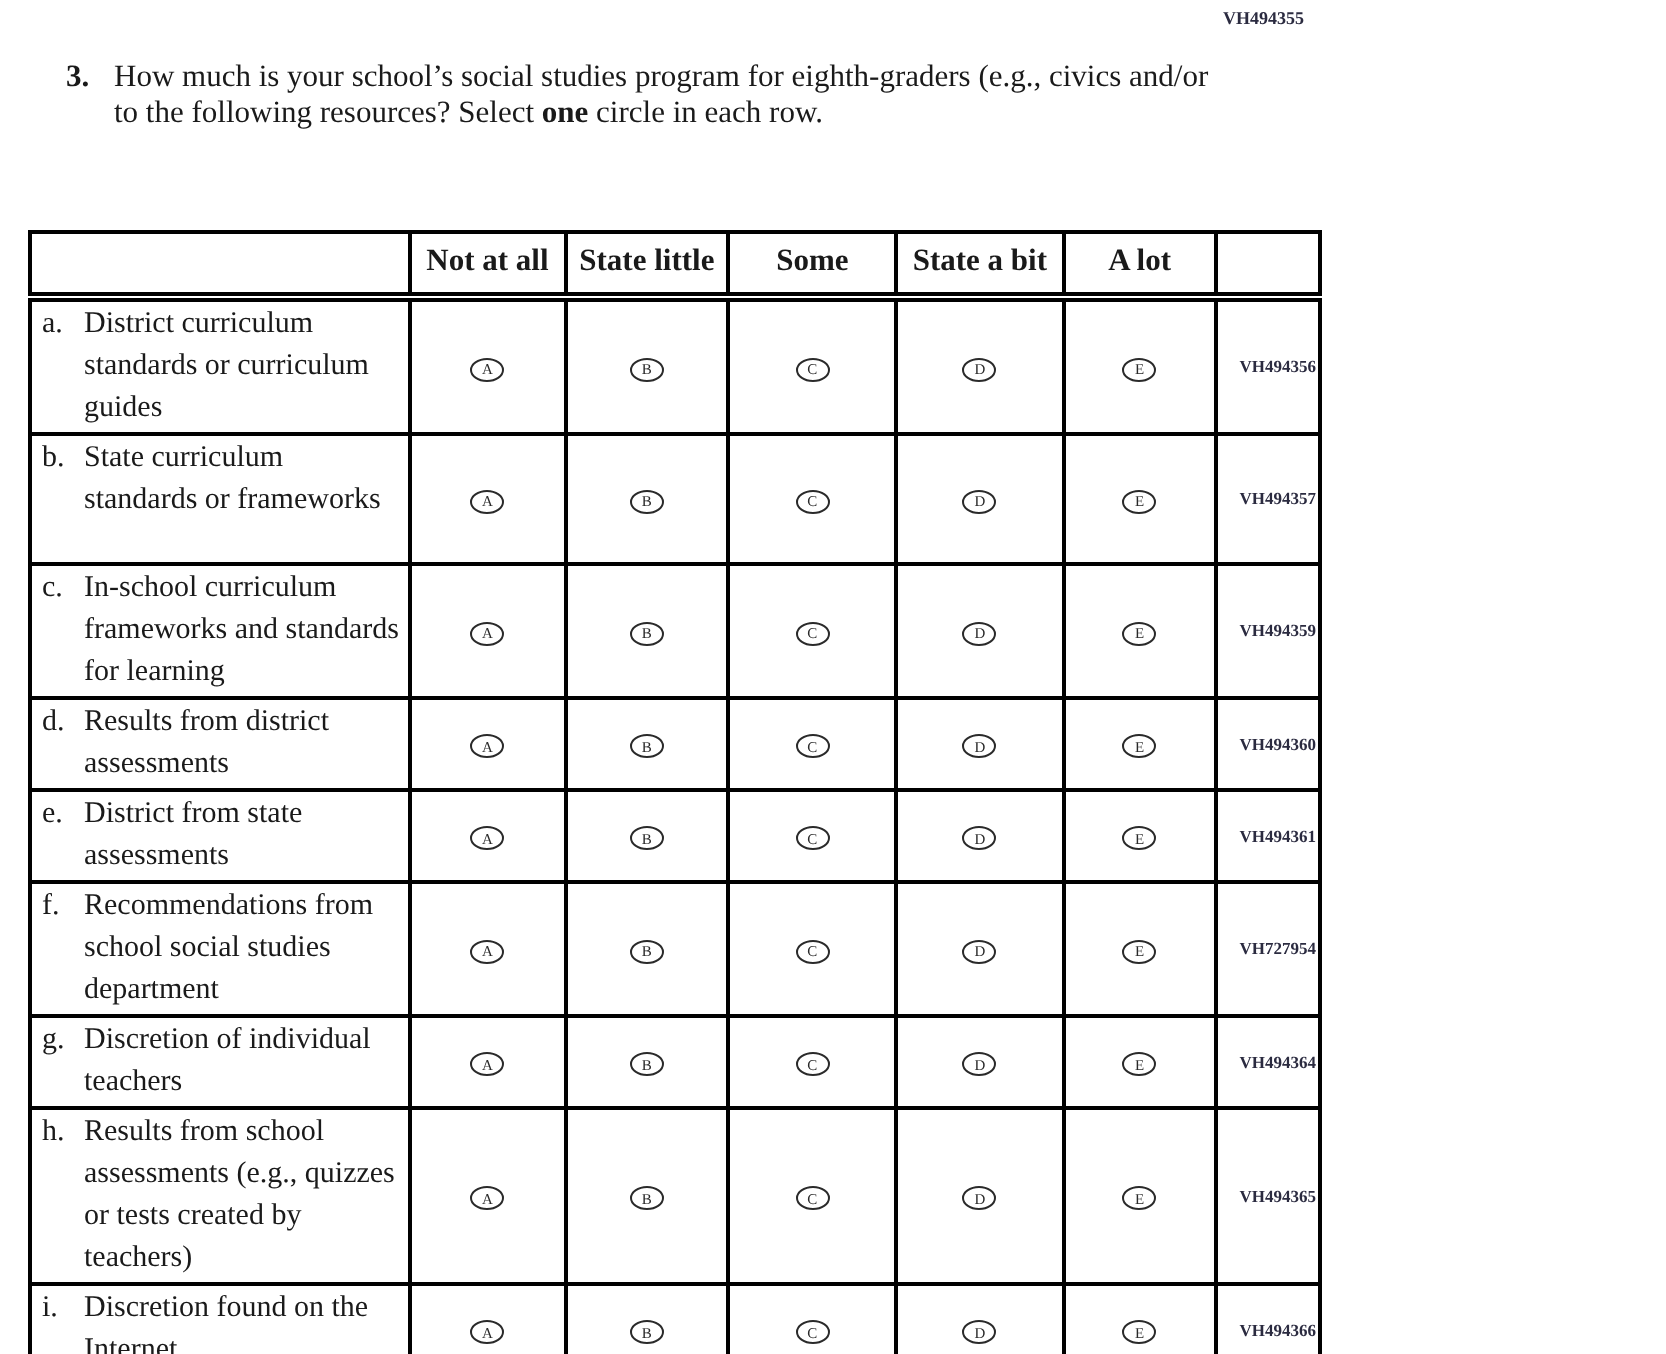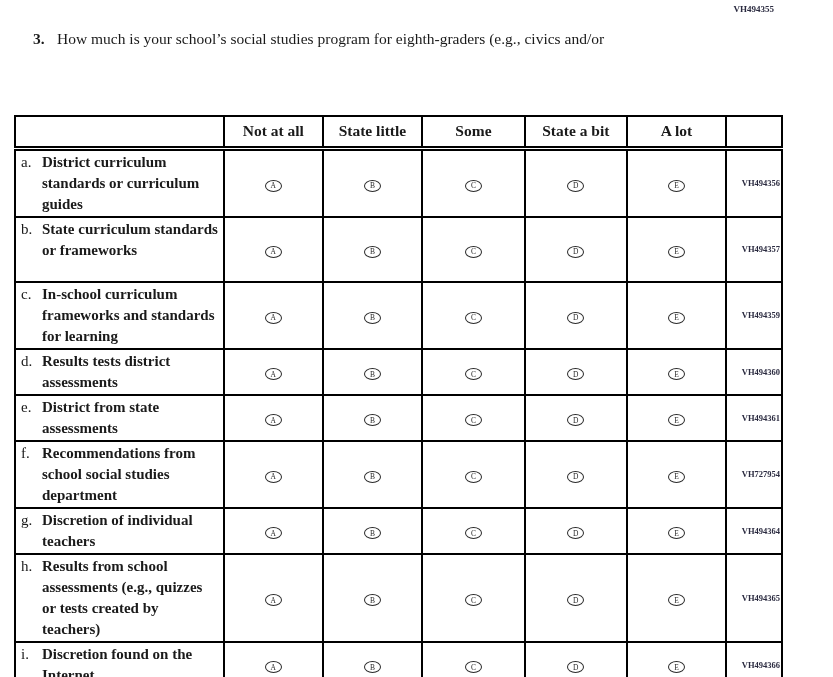--- a/index.html
+++ b/index.html
@@ -4,21 +4,21 @@
 <style>
   * { margin:0; padding:0; box-sizing:border-box; }
   html,body { background:#ffffff; }
   body {
     width:833px; height:677px;
     font-family:"Liberation Serif", serif;
     color:#1a1a1a;
     position:relative;
     overflow:hidden;
   }
-  .page { position:relative; width:783px; height:677px; }
+  .page { position:relative; width:661px; height:677px; }
 
   .top-code {
     position:absolute; top:4px; right:9px;
     font-size:9px; font-weight:bold;
     color:#2b2b40;
     letter-spacing:0px;
   }
 
   .question {
     position:absolute; top:30px; left:33px;
@@ -59,21 +59,21 @@
   tr.r7 td { height:85px; }
   tr.r8 td { height:40px; }
 
   td.label-cell {
     vertical-align:top;
     padding:1px 3px 1px 5px;
     font-size:15px; line-height:21px;
   }
   .label-flex { display:flex; align-items:flex-start; }
   .row-letter { width:21px; flex:none; }
-  .row-text { flex:1;font-weight:bold; }
+  .row-text { flex:1; }
 
   td.opt-cell { text-align:center; vertical-align:middle; }
 
   .bubble {
     display:inline-flex; align-items:center; justify-content:center;
     width:17px; height:12px;
     border:1px solid #2a2a2a; border-radius:50%;
     font-size:7.5px; line-height:1; color:#2a2a2a;
     font-family:"Liberation Serif", serif;
     cursor:pointer;
@@ -90,20 +90,21 @@
 <body>
 
 <div class="page">
 
   <div class="top-code">VH494355</div>
 
   <div class="question">
     <div class="q-number">3.</div>
     <div class="q-text">
       <div class="q-line">How much is your school’s social studies program for eighth-graders (e.g., civics and/or</div>
+      <div class="q-line"><span>to the following resources? Select </span><span class="bold">one</span><span> circle in each row.</span></div>
     </div>
   </div>
 
   <div class="table-wrap">
     <table>
       <colgroup>
         <col class="c-label">
           <col class="c-opt1">
           <col class="c-opt2">
           <col class="c-opt3">
@@ -196,21 +197,21 @@
           <td class="opt-cell"><span class="bubble">
                 <span>E</span>
               </span></td>
           <td class="code-cell">VH494359</td>
         </tr>
 
         <tr class="r3">
           <td class="label-cell">
               <div class="label-flex">
                 <span class="row-letter">d.</span>
-                <span class="row-text">Results tests district assessments</span>
+                <span class="row-text">Results from district assessments</span>
               </div>
             </td>
           <td class="opt-cell"><span class="bubble">
                 <span>A</span>
               </span></td>
           <td class="opt-cell"><span class="bubble">
                 <span>B</span>
               </span></td>
           <td class="opt-cell"><span class="bubble">
                 <span>C</span>

